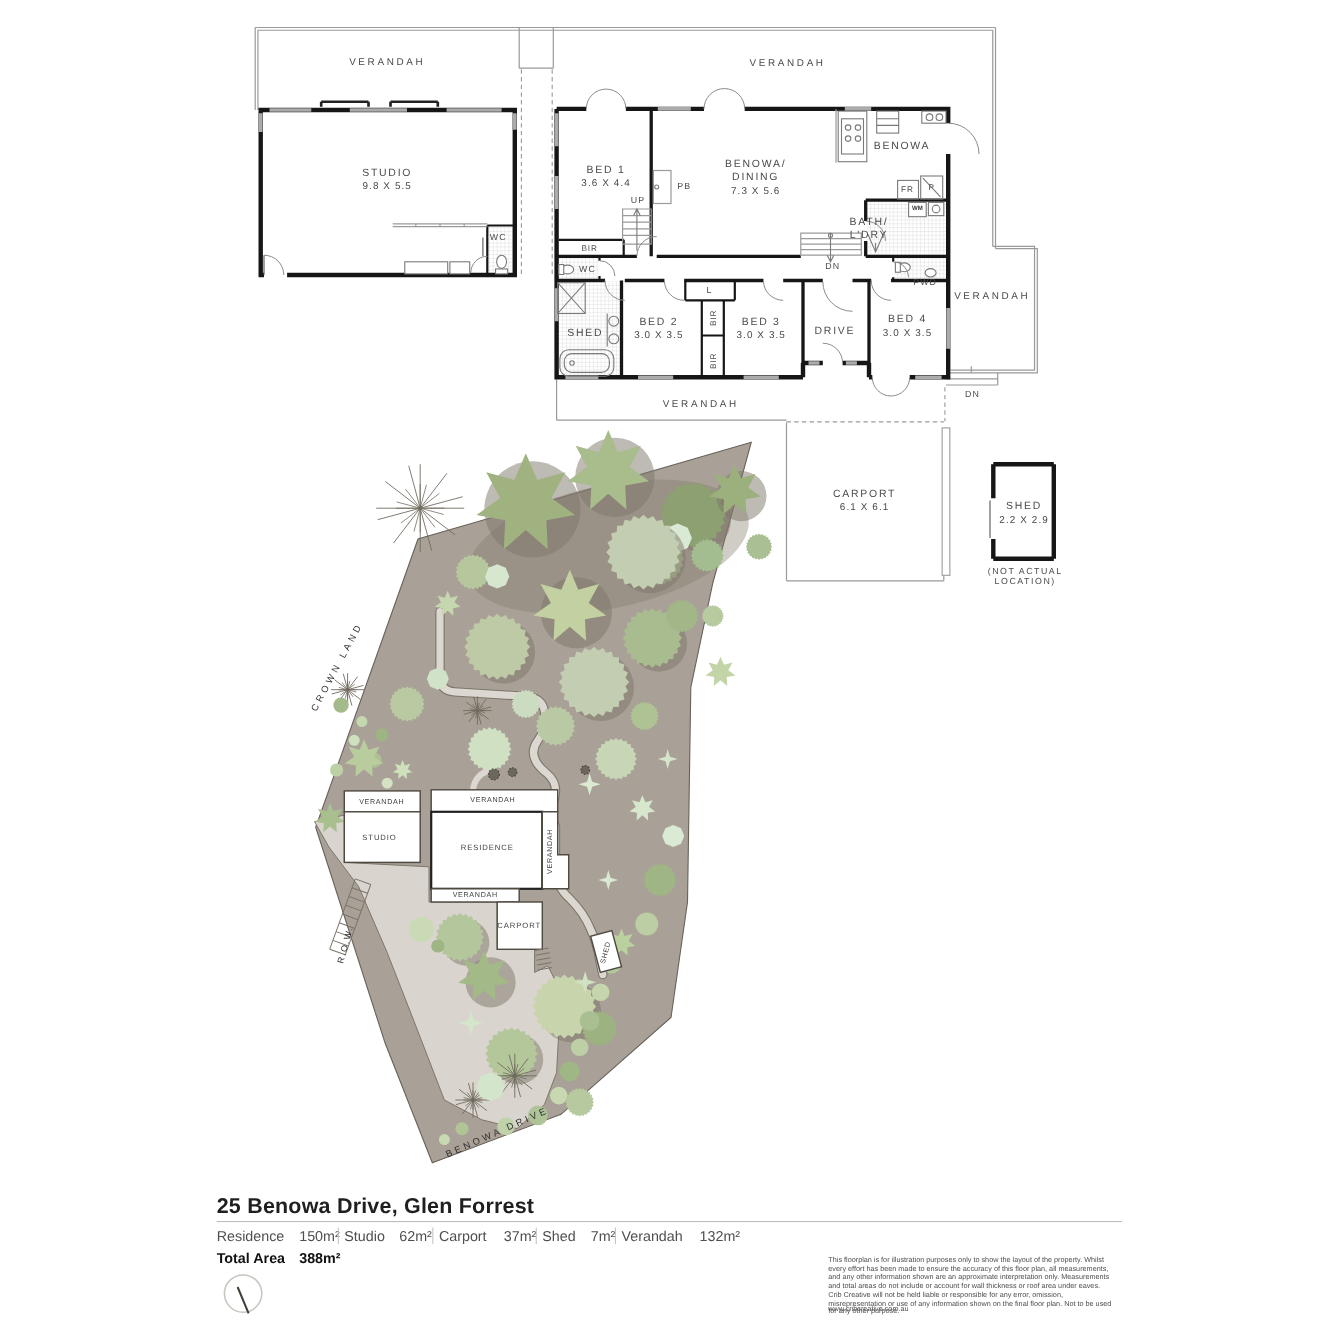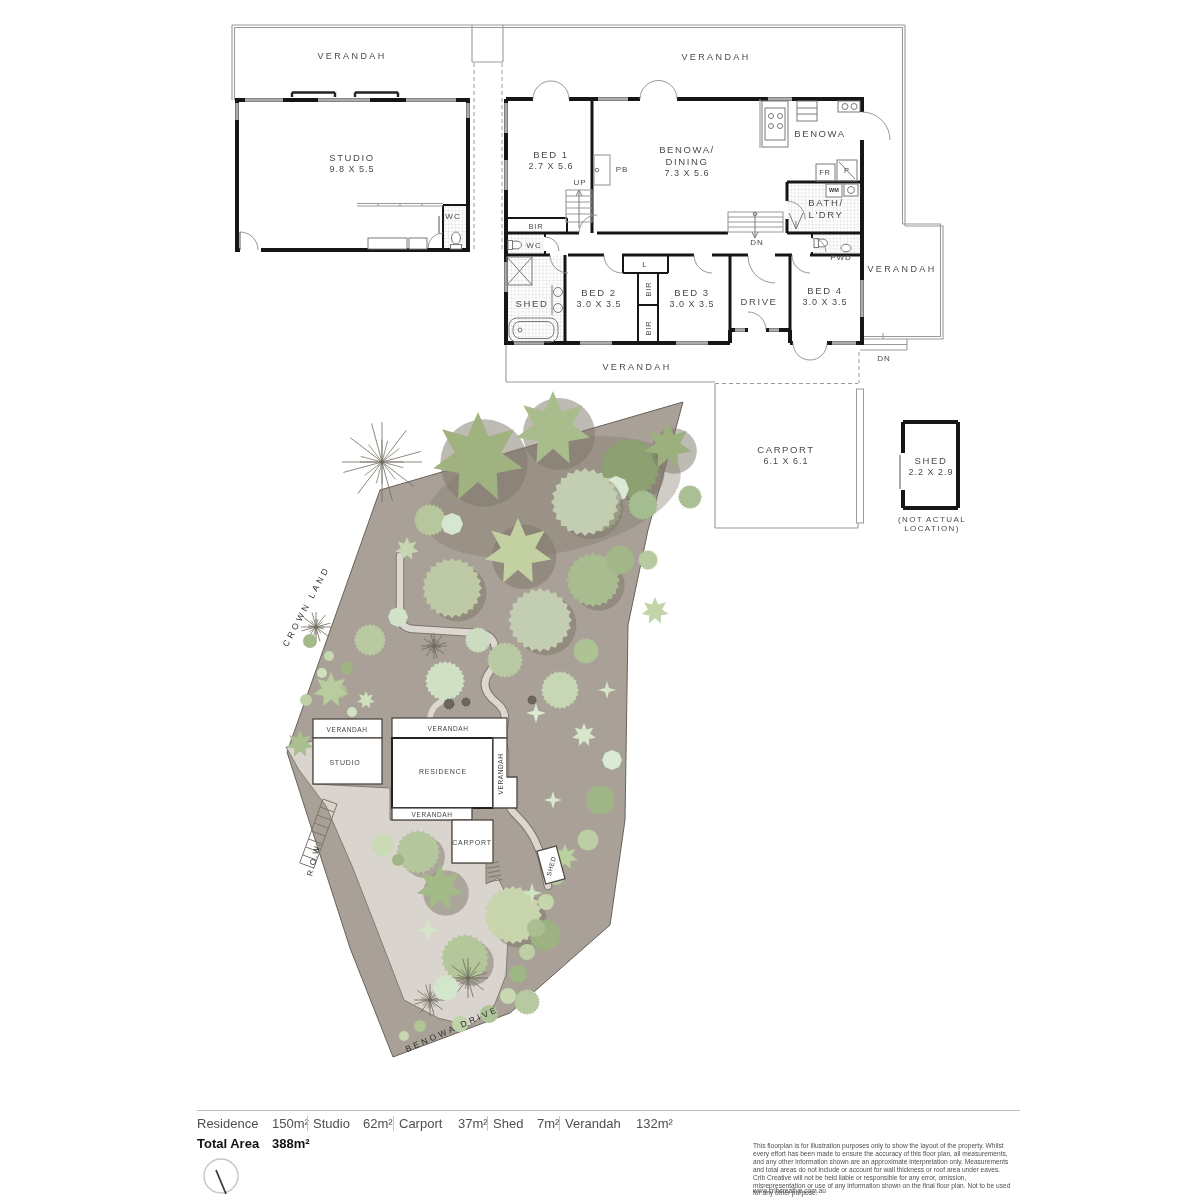--- a/index.html
+++ b/index.html
@@ -451,36 +451,36 @@
 
 <div class="lbl v9" style="left:352px;top:56px">VERANDAH</div>
 <div class="lbl" style="left:352px;top:163px">
   <span>STUDIO</span>
   <span class="dims">9.8 X 5.5</span>
 </div>
 <div class="lbl s8" style="left:453px;top:216px">WC</div>
 <div class="lbl v9" style="left:716px;top:57px">VERANDAH</div>
 <div class="lbl" style="left:551px;top:160px">
   <span>BED 1</span>
-  <span class="dims">2.7 X 5.6</span>
+  <span class="dims">3.6 X 4.4</span>
 </div>
 <div class="lbl s8" style="left:622px;top:169px">PB</div>
 <div class="lbl s8" style="left:580px;top:182px">UP</div>
 <div class="lbl s75" style="left:536px;top:226px">BIR</div>
 <div class="lbl s8" style="left:534px;top:245px">WC</div>
 <div class="lbl" style="left:687px;top:161px">
   <span>BENOWA/</span>
   <span class="l2">DINING</span>
   <span class="dims">7.3 X 5.6</span>
 </div>
 <div class="lbl" style="left:820px;top:133px">BENOWA</div>
 <div class="lbl s75" style="left:825px;top:172px">FR</div>
 <div class="lbl s75" style="left:847px;top:170px">P</div>
 <div class="lbl wm" style="left:834px;top:190px">WM</div>
-<div class="lbl" style="left:826px;top:208px">
+<div class="lbl" style="left:790px;top:208px">
   <span>BATH/</span>
   <span class="l2">L'DRY</span>
 </div>
 <div class="lbl s8" style="left:757px;top:242px">DN</div>
 <div class="lbl s8" style="left:841px;top:257px">PWD</div>
 <div class="lbl v9" style="left:902px;top:269px">VERANDAH</div>
 <div class="lbl s8" style="left:884px;top:358px">DN</div>
 <div class="lbl" style="left:532px;top:303px">SHED</div>
 <div class="lbl" style="left:599px;top:298px">
   <span>BED 2</span>
@@ -517,20 +517,21 @@
 <div class="lbl benowa" style="left:452px;top:1029px">BENOWA DRIVE</div>
 <div class="lbl spv" style="left:347px;top:729px">VERANDAH</div>
 <div class="lbl spv" style="left:448px;top:728px">VERANDAH</div>
 <div class="lbl sp" style="left:345px;top:762px">STUDIO</div>
 <div class="lbl sp" style="left:443px;top:771px">RESIDENCE</div>
 <div class="lbl spv spv90" style="left:500px;top:774px">VERANDAH</div>
 <div class="lbl spv" style="left:432px;top:814px">VERANDAH</div>
 <div class="lbl sp" style="left:472px;top:842px">CARPORT</div>
 <div class="lbl spv shedr" style="left:551px;top:866px">SHED</div>
 
+<div class="ftxt title" style="left:197px;top:1086px">25 Benowa Drive, Glen Forrest</div>
 <div class="rule" style="left:197px;top:1110px;width:823px"></div>
 
 <div class="ftxt tcell" style="left:197px;top:1116px">Residence</div>
 <div class="ftxt tcell" style="left:272px;top:1116px">150m²</div>
 <div class="sep" style="left:307px;top:1116px"></div>
 <div class="ftxt tcell" style="left:313px;top:1116px">Studio</div>
 <div class="ftxt tcell" style="left:363px;top:1116px">62m²</div>
 <div class="sep" style="left:393px;top:1116px"></div>
 <div class="ftxt tcell" style="left:399px;top:1116px">Carport</div>
 <div class="ftxt tcell" style="left:458px;top:1116px">37m²</div>

